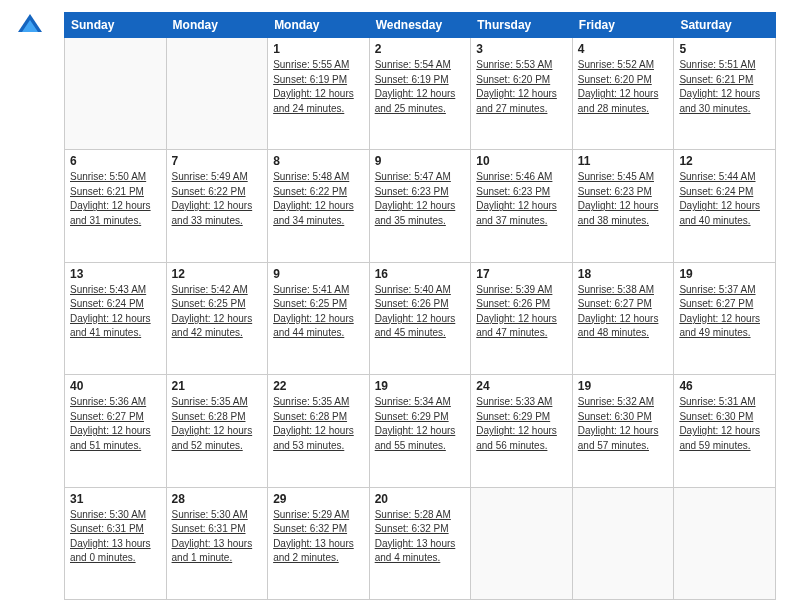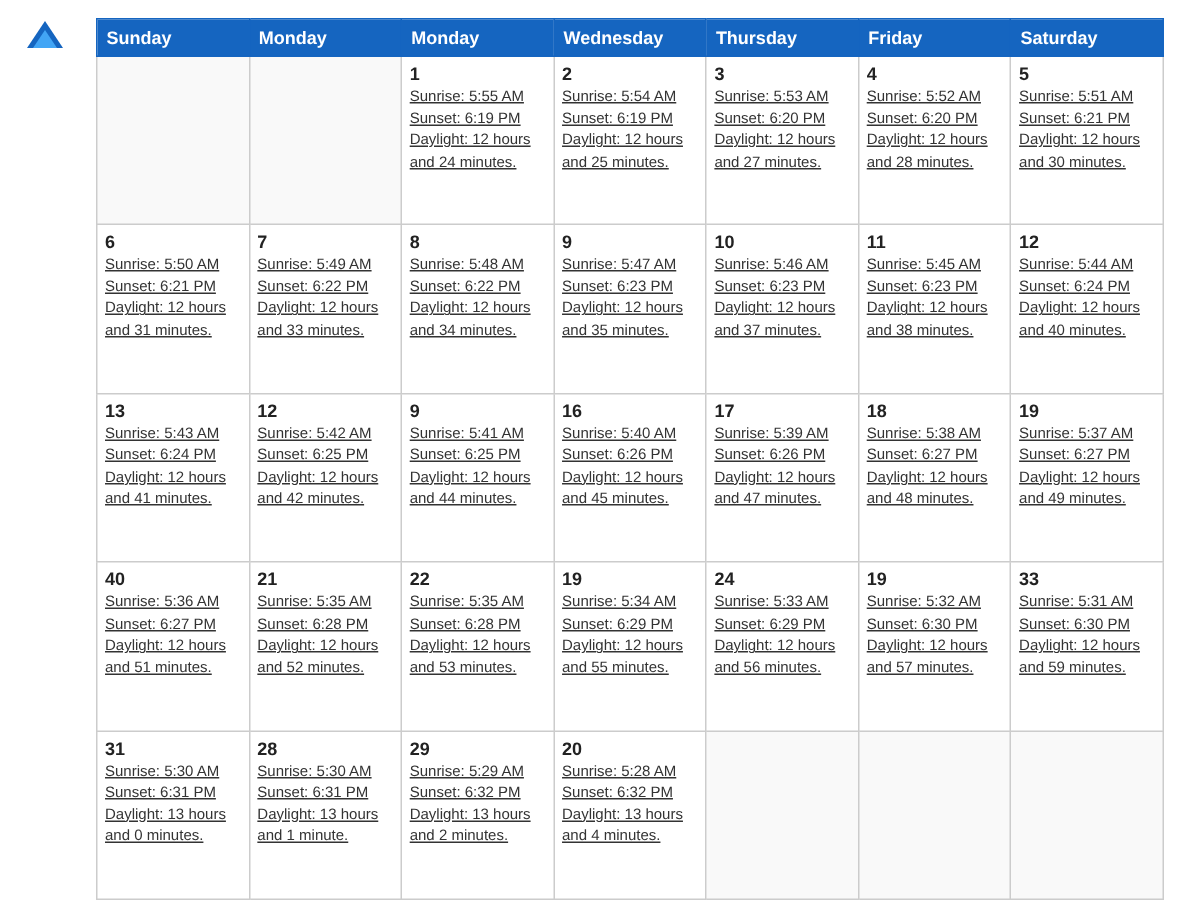--- a/index.html
+++ b/index.html
@@ -231,21 +231,21 @@
           </td>
           <td>
             <span class="day-num">24</span>
             <div class="day-info">Sunrise: 5:33 AM<br>Sunset: 6:29 PM<br>Daylight: 12 hours and 56 minutes.</div>
           </td>
           <td>
             <span class="day-num">19</span>
             <div class="day-info">Sunrise: 5:32 AM<br>Sunset: 6:30 PM<br>Daylight: 12 hours and 57 minutes.</div>
           </td>
           <td>
-            <span class="day-num">33</span>
+            <span class="day-num">46</span>
             <div class="day-info">Sunrise: 5:31 AM<br>Sunset: 6:30 PM<br>Daylight: 12 hours and 59 minutes.</div>
           </td>
         </tr>
         <tr class="week-row">
           <td>
             <span class="day-num">31</span>
             <div class="day-info">Sunrise: 5:30 AM<br>Sunset: 6:31 PM<br>Daylight: 13 hours and 0 minutes.</div>
           </td>
           <td>
             <span class="day-num">28</span>

